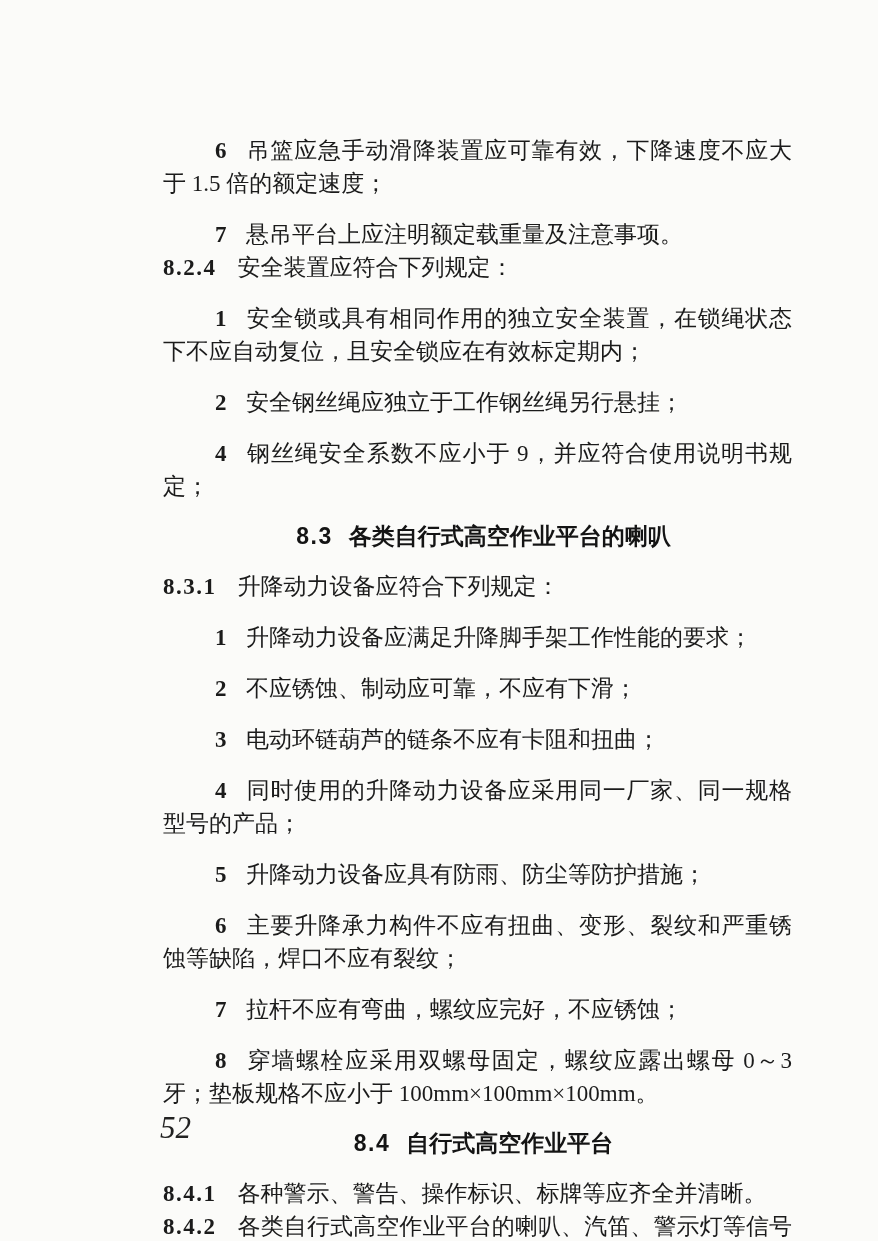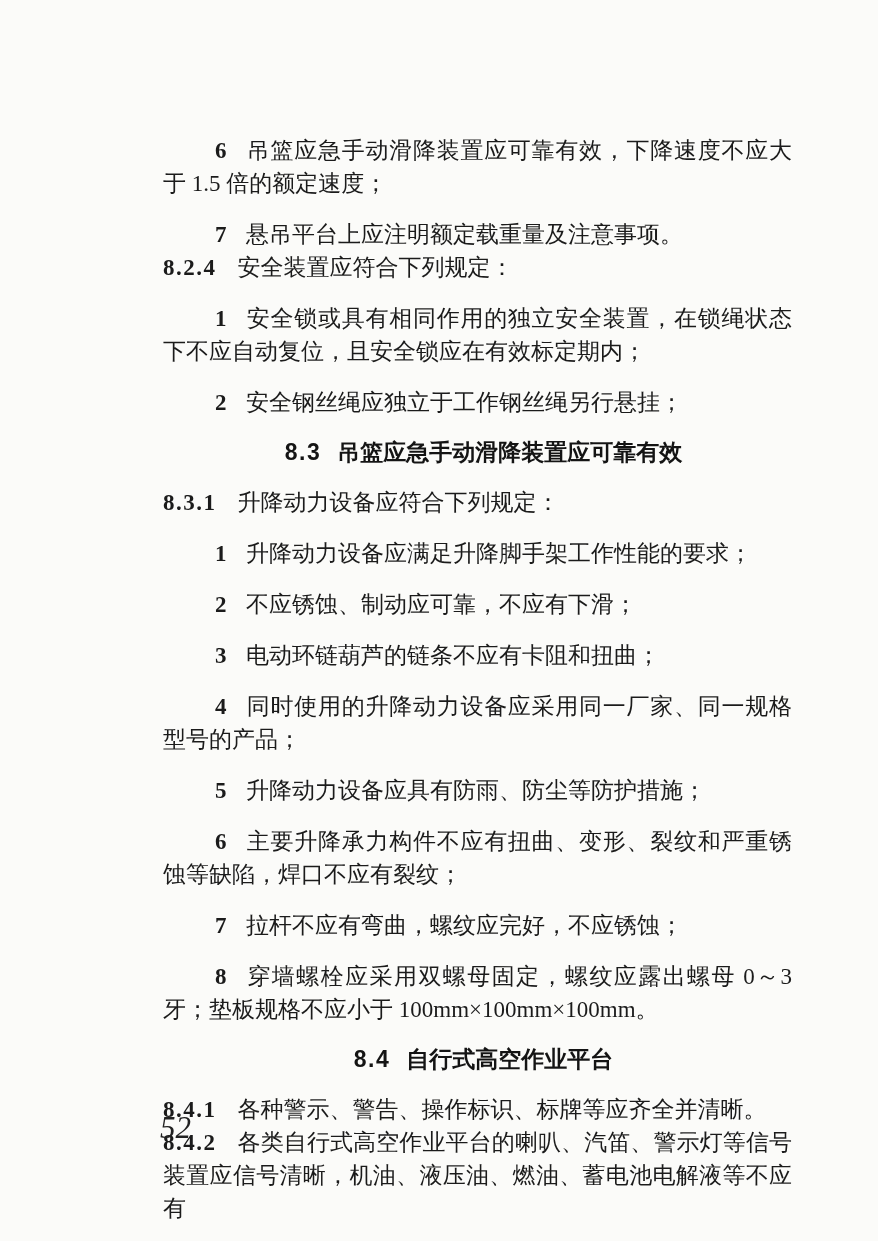--- a/index.html
+++ b/index.html
@@ -75,21 +75,22 @@
 </head>
 <body>
 
 <div class="page">
   <main class="content" id="content">
       <p class="item"><span class="num">6</span><span>吊篮应急手动滑降装置应可靠有效，下降速度不应大于 1.5 倍的额定速度；</span></p>
       <p class="item"><span class="num">7</span><span>悬吊平台上应注明额定载重量及注意事项。</span></p>
       <p class="clause"><span class="num">8.2.4</span><span>安全装置应符合下列规定：</span></p>
       <p class="item"><span class="num">1</span><span>安全锁或具有相同作用的独立安全装置，在锁绳状态下不应自动复位，且安全锁应在有效标定期内；</span></p>
       <p class="item"><span class="num">2</span><span>安全钢丝绳应独立于工作钢丝绳另行悬挂；</span></p>
-      <h2 class="heading"><span class="hnum">8.3</span><span>吊篮应急手动滑降装置应可靠有效</span></h2>
+      <p class="item"><span class="num">4</span><span>钢丝绳安全系数不应小于 9，并应符合使用说明书规定；</span></p>
+      <h2 class="heading"><span class="hnum">8.3</span><span>各类自行式高空作业平台的喇叭</span></h2>
       <p class="clause"><span class="num">8.3.1</span><span>升降动力设备应符合下列规定：</span></p>
       <p class="item"><span class="num">1</span><span>升降动力设备应满足升降脚手架工作性能的要求；</span></p>
       <p class="item"><span class="num">2</span><span>不应锈蚀、制动应可靠，不应有下滑；</span></p>
       <p class="item"><span class="num">3</span><span>电动环链葫芦的链条不应有卡阻和扭曲；</span></p>
       <p class="item"><span class="num">4</span><span>同时使用的升降动力设备应采用同一厂家、同一规格型号的产品；</span></p>
       <p class="item"><span class="num">5</span><span>升降动力设备应具有防雨、防尘等防护措施；</span></p>
       <p class="item"><span class="num">6</span><span>主要升降承力构件不应有扭曲、变形、裂纹和严重锈蚀等缺陷，焊口不应有裂纹；</span></p>
       <p class="item"><span class="num">7</span><span>拉杆不应有弯曲，螺纹应完好，不应锈蚀；</span></p>
       <p class="item"><span class="num">8</span><span>穿墙螺栓应采用双螺母固定，螺纹应露出螺母 0～3 牙；垫板规格不应小于 100mm×100mm×100mm。</span></p>
       <h2 class="heading"><span class="hnum">8.4</span><span>自行式高空作业平台</span></h2>

